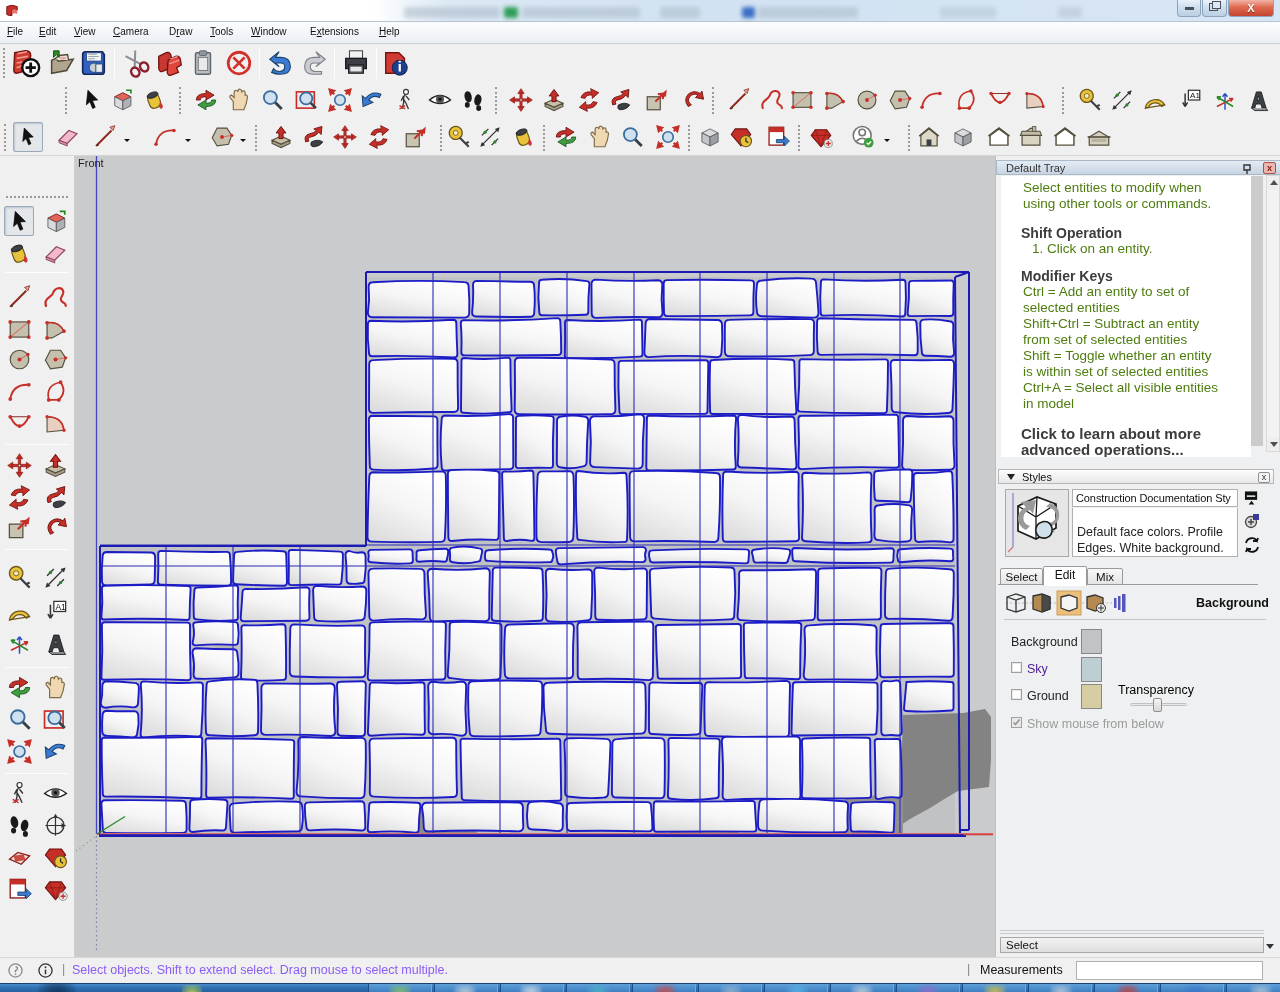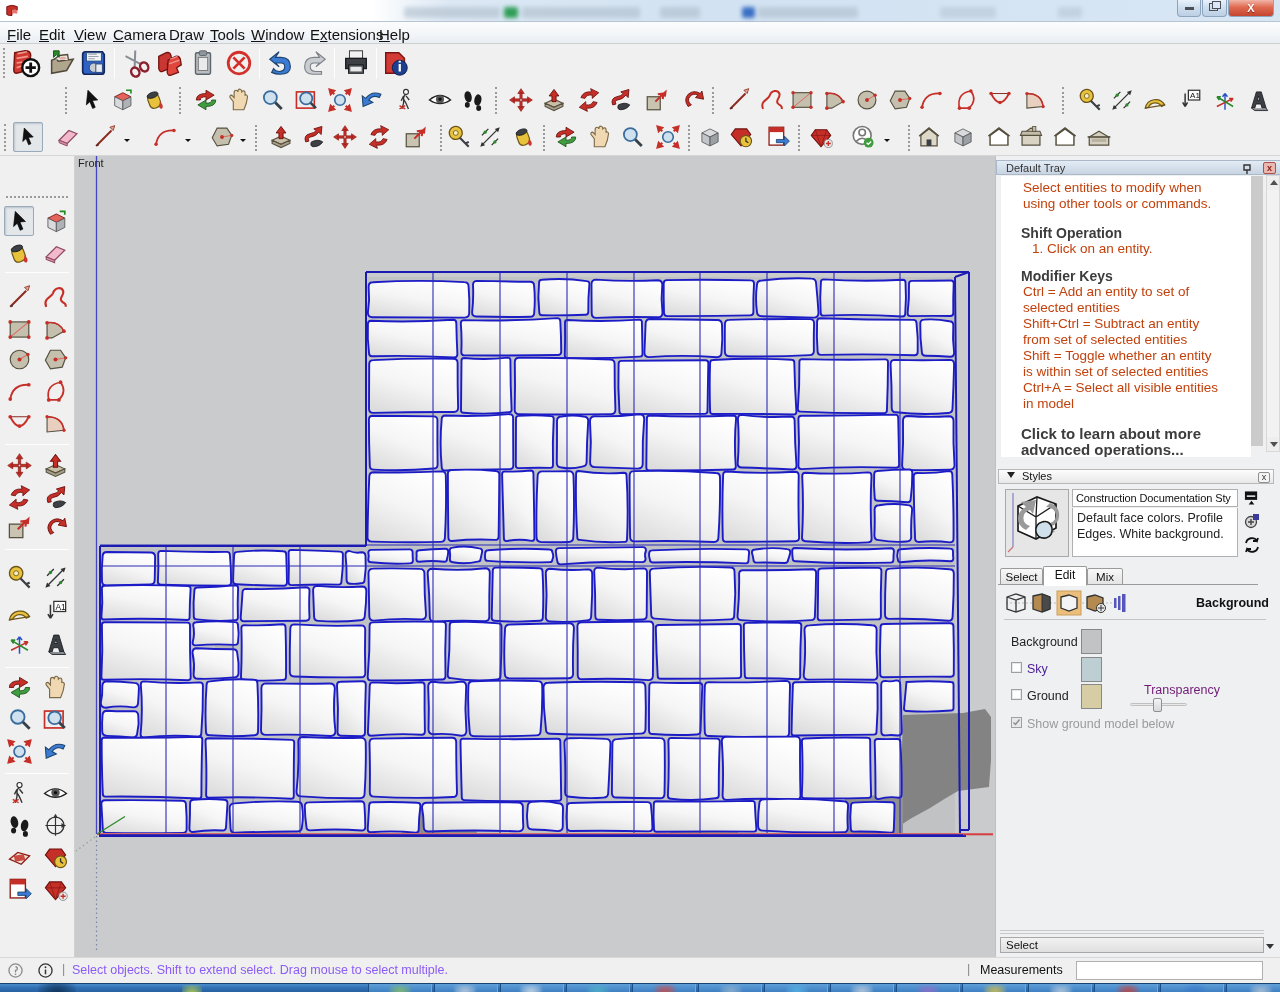--- a/index.html
+++ b/index.html
@@ -6,46 +6,46 @@
 #titlebar{position:absolute;left:0;top:0;width:1280px;height:22px;background:linear-gradient(90deg,#ffffff 0%,#ffffff 29%,#dce8f4 35%,#d2e2f2 55%,#d8e6f4 100%);border-bottom:1px solid #b8c4d2}
 #logo{position:absolute;left:5px;top:4px}
 #title{position:absolute;left:23px;top:4px;font-size:12.5px;letter-spacing:-0.15px;color:#111}
 .blur{position:absolute;top:7px;height:11px;border-radius:2px;filter:blur(2px)}
 .blur.g{background:#aebdcb;opacity:.6}
 .cap{position:absolute;top:0;height:17px;background:linear-gradient(#e9f2fb,#cfdeee 45%,#bccfe4);border:1px solid #8da4bd;border-top:none;border-radius:0 0 4px 4px;display:flex;align-items:flex-start;justify-content:center}
 .cap.close{background:linear-gradient(#f2b5a8,#e06a50 45%,#c44430)}
 .cap.close span{color:#fff;font-size:11px;font-weight:bold;margin-top:2px;text-shadow:0 1px 1px #802010}
 .capg{display:inline-block}
 #menubar{position:absolute;left:0;top:22px;width:1280px;height:22px;background:linear-gradient(#fbfcfd,#f2f5f8 60%,#e9eef4);border-bottom:1px solid #cfcfcf}
-.mi{position:absolute;top:4px;font-size:15px;color:#111}
+.mi{position:absolute;top:4px;font-size:10px;color:#111}
 #toolzone{position:absolute;left:0;top:44px;width:1280px;height:112px;background:#f0f0f0;border-bottom:1px solid #d6d6d6}
 .ic{position:absolute}
 .tdiv{position:absolute;width:1px;background:#c9c9c9;border-right:1px solid #fdfdfd}
 .grip{position:absolute;width:2px;border-left:2px dotted #9a9a9a}
 .pressed{position:absolute;background:#e3e7ea;border:1px solid #9ab;border-radius:2px;box-shadow:inset 1px 1px 2px #bcc4cc}
 #leftbar{position:absolute;left:0;top:156px;width:75px;height:801px;background:#f0f0f0;border-right:1px solid #d0d0d0}
 .pdiv{position:absolute;left:5px;width:64px;height:1px;background:#c9c9c9;border-bottom:1px solid #fdfdfd}
 #canvaswrap{position:absolute;left:75px;top:156px;width:920px;height:801px}
 .gl{stroke:#2a2ab8;stroke-width:1.1;fill:none}
 .gb{stroke:#1b1bb4;stroke-width:2;fill:none}
 #tray{position:absolute;left:995px;top:156px;width:285px;height:801px;background:#eef0f1;border-left:1px solid #c0c0c0}
 #trayhead{position:absolute;left:0;top:4px;width:285px;height:15px;background:linear-gradient(#e3ecf5,#c8d4e2);border:1px solid #aab8c8;font-size:11px;color:#333}
 #trayhead span{position:absolute;left:9px;top:1px}
 #trayclose{position:absolute;right:4px;top:1px;width:13px;height:12px;background:#e9b8b2;border:1px solid #b05048;color:#8a2018;font-size:9px;font-weight:bold;text-align:center;line-height:10px;border-radius:2px}
 #instr{position:absolute;left:5px;top:20px;width:250px;height:281px;background:#fff;overflow:hidden;font-size:13.5px}
-.ig{position:absolute;left:22px;color:#c2410c;line-height:16px}
+.ig{position:absolute;left:22px;color:#4d7c0f;line-height:16px}
 .ib{position:absolute;left:20px;color:#3c3c3c;font-weight:bold;line-height:16px}
 #iscroll{position:absolute;left:255px;top:20px;width:12px;height:270px;background:#cbcbcb}
 #vscroll{position:absolute;left:270px;top:19px;width:14px;height:277px;background:#f2f2f2;border:1px solid #d8d8d8}
 .sbtn{position:absolute;left:0;width:12px;height:14px;background:#eee}
-#styleshead{position:absolute;left:2px;top:313px;width:276px;height:15px;background:linear-gradient(#fdfdfd,#e8e8e8);border:1px solid #b8b8b8;font-size:11px;color:#111;display:flex;align-items:flex-start}
+#styleshead{position:absolute;left:2px;top:313px;width:276px;height:15px;background:linear-gradient(#fdfdfd,#e8e8e8);border:1px solid #b8b8b8;font-size:11px;color:#111;display:flex;align-items:center}
 .shx{position:absolute;right:3px;top:2px;width:12px;height:11px;border:1px solid #909090;background:#f4f4f4;color:#333;font-size:9px;line-height:9px;text-align:center;border-radius:2px}
 #sthumb{position:absolute;left:9px;top:333px;width:64px;height:68px;background:#e6e6e6;border:1px solid #a8a8a8}
 #sname{position:absolute;left:76px;top:333px;width:166px;height:18px;border:1px solid #b0b0b0;font-size:11px;letter-spacing:-0.1px;font-family:"Liberation Sans",sans-serif;color:#111;padding:1px 3px;background:#fff}
-#sdesc{position:absolute;left:76px;top:352px;width:166px;height:49px;border:1px solid #b0b0b0;border-top:none;background:#fff;font-size:12.5px;color:#222;padding:2px 4px;line-height:16px}
+#sdesc{position:absolute;left:76px;top:352px;width:166px;height:49px;border:1px solid #b0b0b0;border-top:none;background:#fff;font-size:12.5px;color:#222;padding:16px 4px;line-height:16px}
 .smini{position:absolute;left:248px;width:18px;height:18px}
 .stab{position:absolute;top:412px;height:17px;background:linear-gradient(#f8f8f8,#e4e4e4);border:1px solid #9a9a9a;font-size:11.5px;color:#111;text-align:center;line-height:16px;border-radius:2px 2px 0 0}
 .stab.active{top:410px;height:20px;background:#fff;border-bottom:1px solid #fff;font-size:12px}
 #edrow{position:absolute;left:8px;top:434px;width:130px;height:26px}
 #bgtitle{position:absolute;left:200px;top:440px;font-size:12.5px;font-weight:bold;color:#111}
 #edsep{position:absolute;left:8px;top:463px;width:262px;height:1px;background:#c4c4c4}
 .blab{position:absolute;font-size:12.5px}
 .swatch{position:absolute;left:85px;width:21px;height:25px;border:1px solid #888}
 .cb{position:absolute;left:15px;width:11px;height:11px;background:#fff;border:1px solid #a0a0a0;box-shadow:inset 0 0 0 1px #e8e8e8}
 .cb.dis{background:#e8e8e8}
@@ -1036,30 +1036,30 @@
  <div id="bgtitle">Background</div>
  <div id="edsep"></div>
  <div class="blab" style="top:479px;left:15px;color:#222">Background</div>
  <div class="swatch" style="top:473px;background:#c2c3c4"></div>
  <div class="cb" style="top:506px"></div>
       <div class="blab" style="top:506px;left:31px;color:#4c1d95">Sky</div>
  <div class="swatch" style="top:501px;background:#bdcfd3"></div>
  <div class="cb" style="top:533px"></div>
       <div class="blab" style="top:533px;left:31px;color:#222">Ground</div>
  <div class="swatch" style="top:528px;background:#d7cda5"></div>
- <div class="blab" style="top:527px;left:148px;color:#701a75">Transparency</div>
+ <div class="blab" style="top:527px;left:122px;color:#000000">Transparency</div>
  <div id="slider">
         <div id="sthumb2"></div>
       </div>
  <div class="cb dis" style="top:561px">
         <svg width="9" height="9" viewBox="0 0 9 9" style="display:block;margin:0 auto">
           <path d="M1.5 4.5 L3.5 6.5 L7.5 1.5" stroke="#8f8f8f" stroke-width="1.5" fill="none"></path>
         </svg>
       </div>
- <div class="blab" style="top:561px;left:31px;color:#9b9b9b">Show ground model below</div>
+ <div class="blab" style="top:561px;left:31px;color:#9b9b9b">Show mouse from below</div>
  <div style="position:absolute;left:4px;top:774px;width:264px;height:1px;background:#c8c8c8"></div>
  <div style="position:absolute;left:4px;top:777px;width:264px;height:1px;background:#c8c8c8"></div>
  <div id="selbar">
         <span>Select</span>
         <svg style="position:absolute;right:-12px;top:5px" width="9" height="7" viewBox="0 0 9 7">
           <path d="M0 1 L8 1 L4 6 Z" fill="#333"></path>
         </svg>
       </div>
 </div>
 

